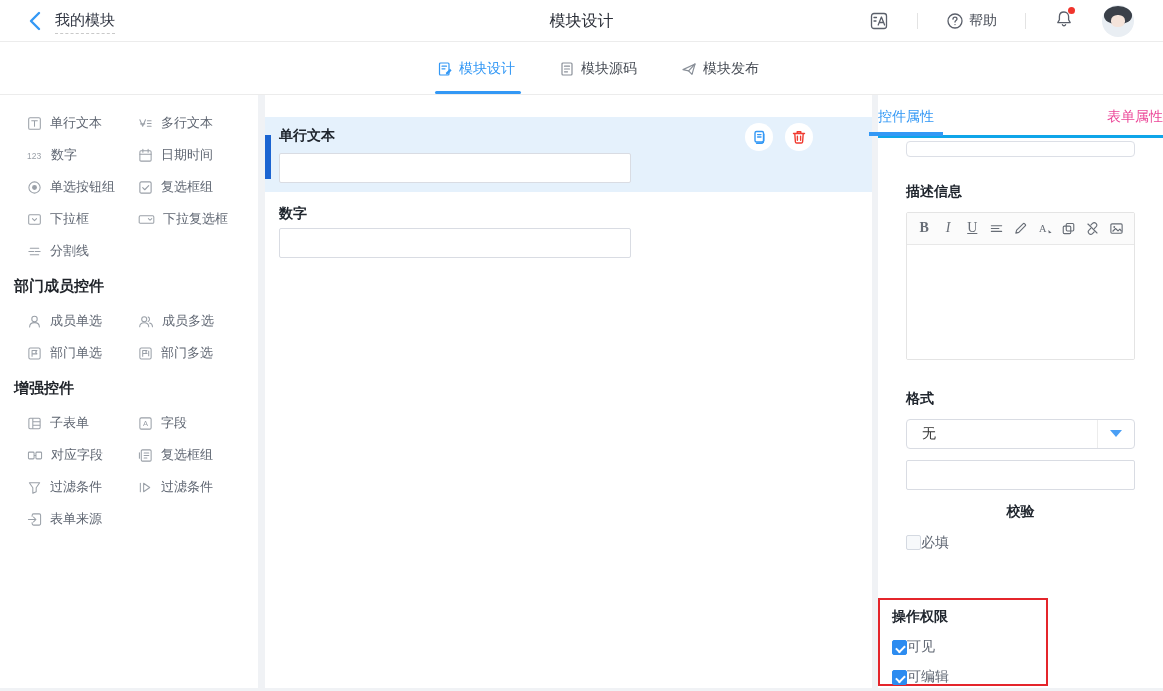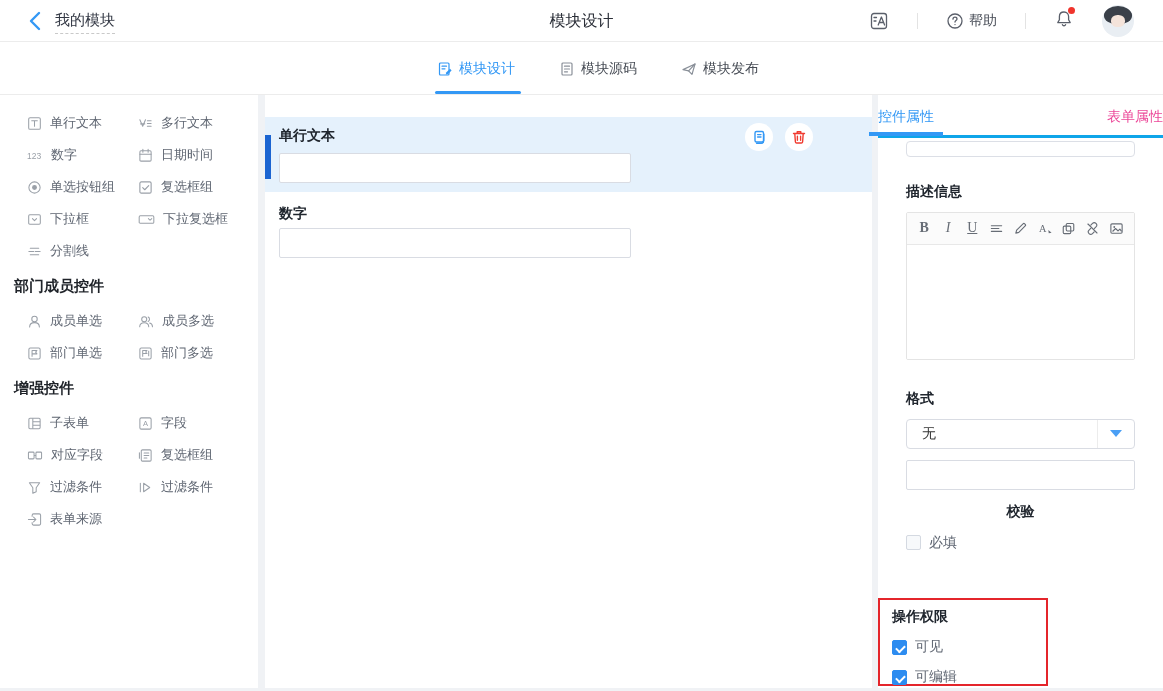--- a/index.html
+++ b/index.html
@@ -71,21 +71,21 @@
   .ebtn.b { font-weight:bold; } .ebtn.i { font-style:italic; } .ebtn.u { text-decoration:underline; }
   .earea { height:115px; background:#fff; }
   .l-format { margin-top:30px; }
   .iselect { margin-top:11px; height:30px; border:1px solid #d9dce3; border-radius:4px; position:relative; display:flex; align-items:center; cursor:pointer; background:#fff; }
   .iselect .sval { font-size:14px; color:#333; padding-left:15px; }
   .iselect .scaret { position:absolute; right:0; top:0; width:37px; height:28px; border-left:1px solid #ececec; display:flex; align-items:center; justify-content:center; }
   .tri { width:0; height:0; border-left:6px solid transparent; border-right:6px solid transparent; border-top:7px solid #4a9ff5; }
   .l-default { margin-top:26px; }
   .iinput { margin-top:11px; width:100%; height:30px; border:1px solid #d9dce3; border-radius:2px; background:#fff; font-size:13px; padding:0 8px; font-family:inherit; }
   .l-valid { margin-top:13px;text-align:center; }
-  .cbrow { display:flex; align-items:center; gap:8px; margin-top:13px; font-size:14px; color:#5f6672; cursor:pointer;text-align:center; }
+  .cbrow { display:flex; align-items:center; margin-top:13px; font-size:14px; color:#5f6672; cursor:pointer;text-align:center; }
   .cb { width:15px; height:15px; border:1px solid #d4d9e1; border-radius:2px; background:#f7f9fb; flex:none; position:relative; }
   .cb.checked { background:#2d8cf0; border-color:#2d8cf0; }
   .cb.checked::after { content:""; position:absolute; left:3px; top:4px; width:7px; height:4px; border-left:2px solid #fff; border-bottom:2px solid #fff; transform:rotate(-45deg); }
   .perm-box { position:absolute; left:0; top:503px; width:170px; height:88px; border:2px solid #e4252b; padding:8px 0 0 12px; background:#fff; }
   .perm-box .ilabel { font-size:14px; }
   .perm-box .cbrow { margin-top:12px; }
 </style>
 </head>
 <body>
 

